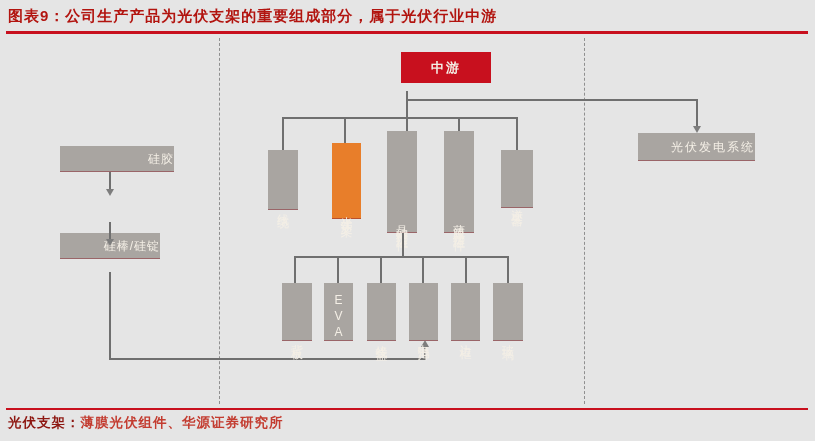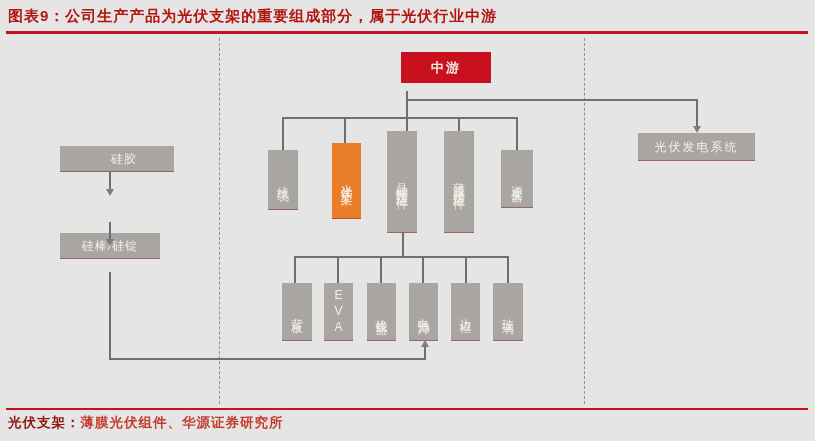--- a/index.html
+++ b/index.html
@@ -12,21 +12,21 @@
     color:#B2140F;letter-spacing:1px;white-space:nowrap;
   }
   .rule{position:absolute;background:#C8101E;}
   .stage-box{
     position:absolute;background:#C8101E;color:#F4EFE6;font-weight:bold;
     font-size:13px;display:flex;align-items:center;justify-content:center;
     letter-spacing:2px;
   }
   .node{
     position:absolute;background:#A9A5A1;color:#F4EFE6;font-size:12px;
-    display:flex;align-items:center;justify-content:center;text-align:center;
+    display:flex;align-items:center;justify-content:flex-end;text-align:center;
     box-shadow:inset 0 -1px 0 rgba(139,38,48,.5);letter-spacing:1px;
   }
   .node-v{
     writing-mode:vertical-rl;text-orientation:upright;letter-spacing:3px;
     line-height:1;
   }
   .orange{background:#E87E2A;}
   .hline,.vline{position:absolute;background:#6F6F6F;}
   .hline{height:2px;}
   .vline{width:2px;}

